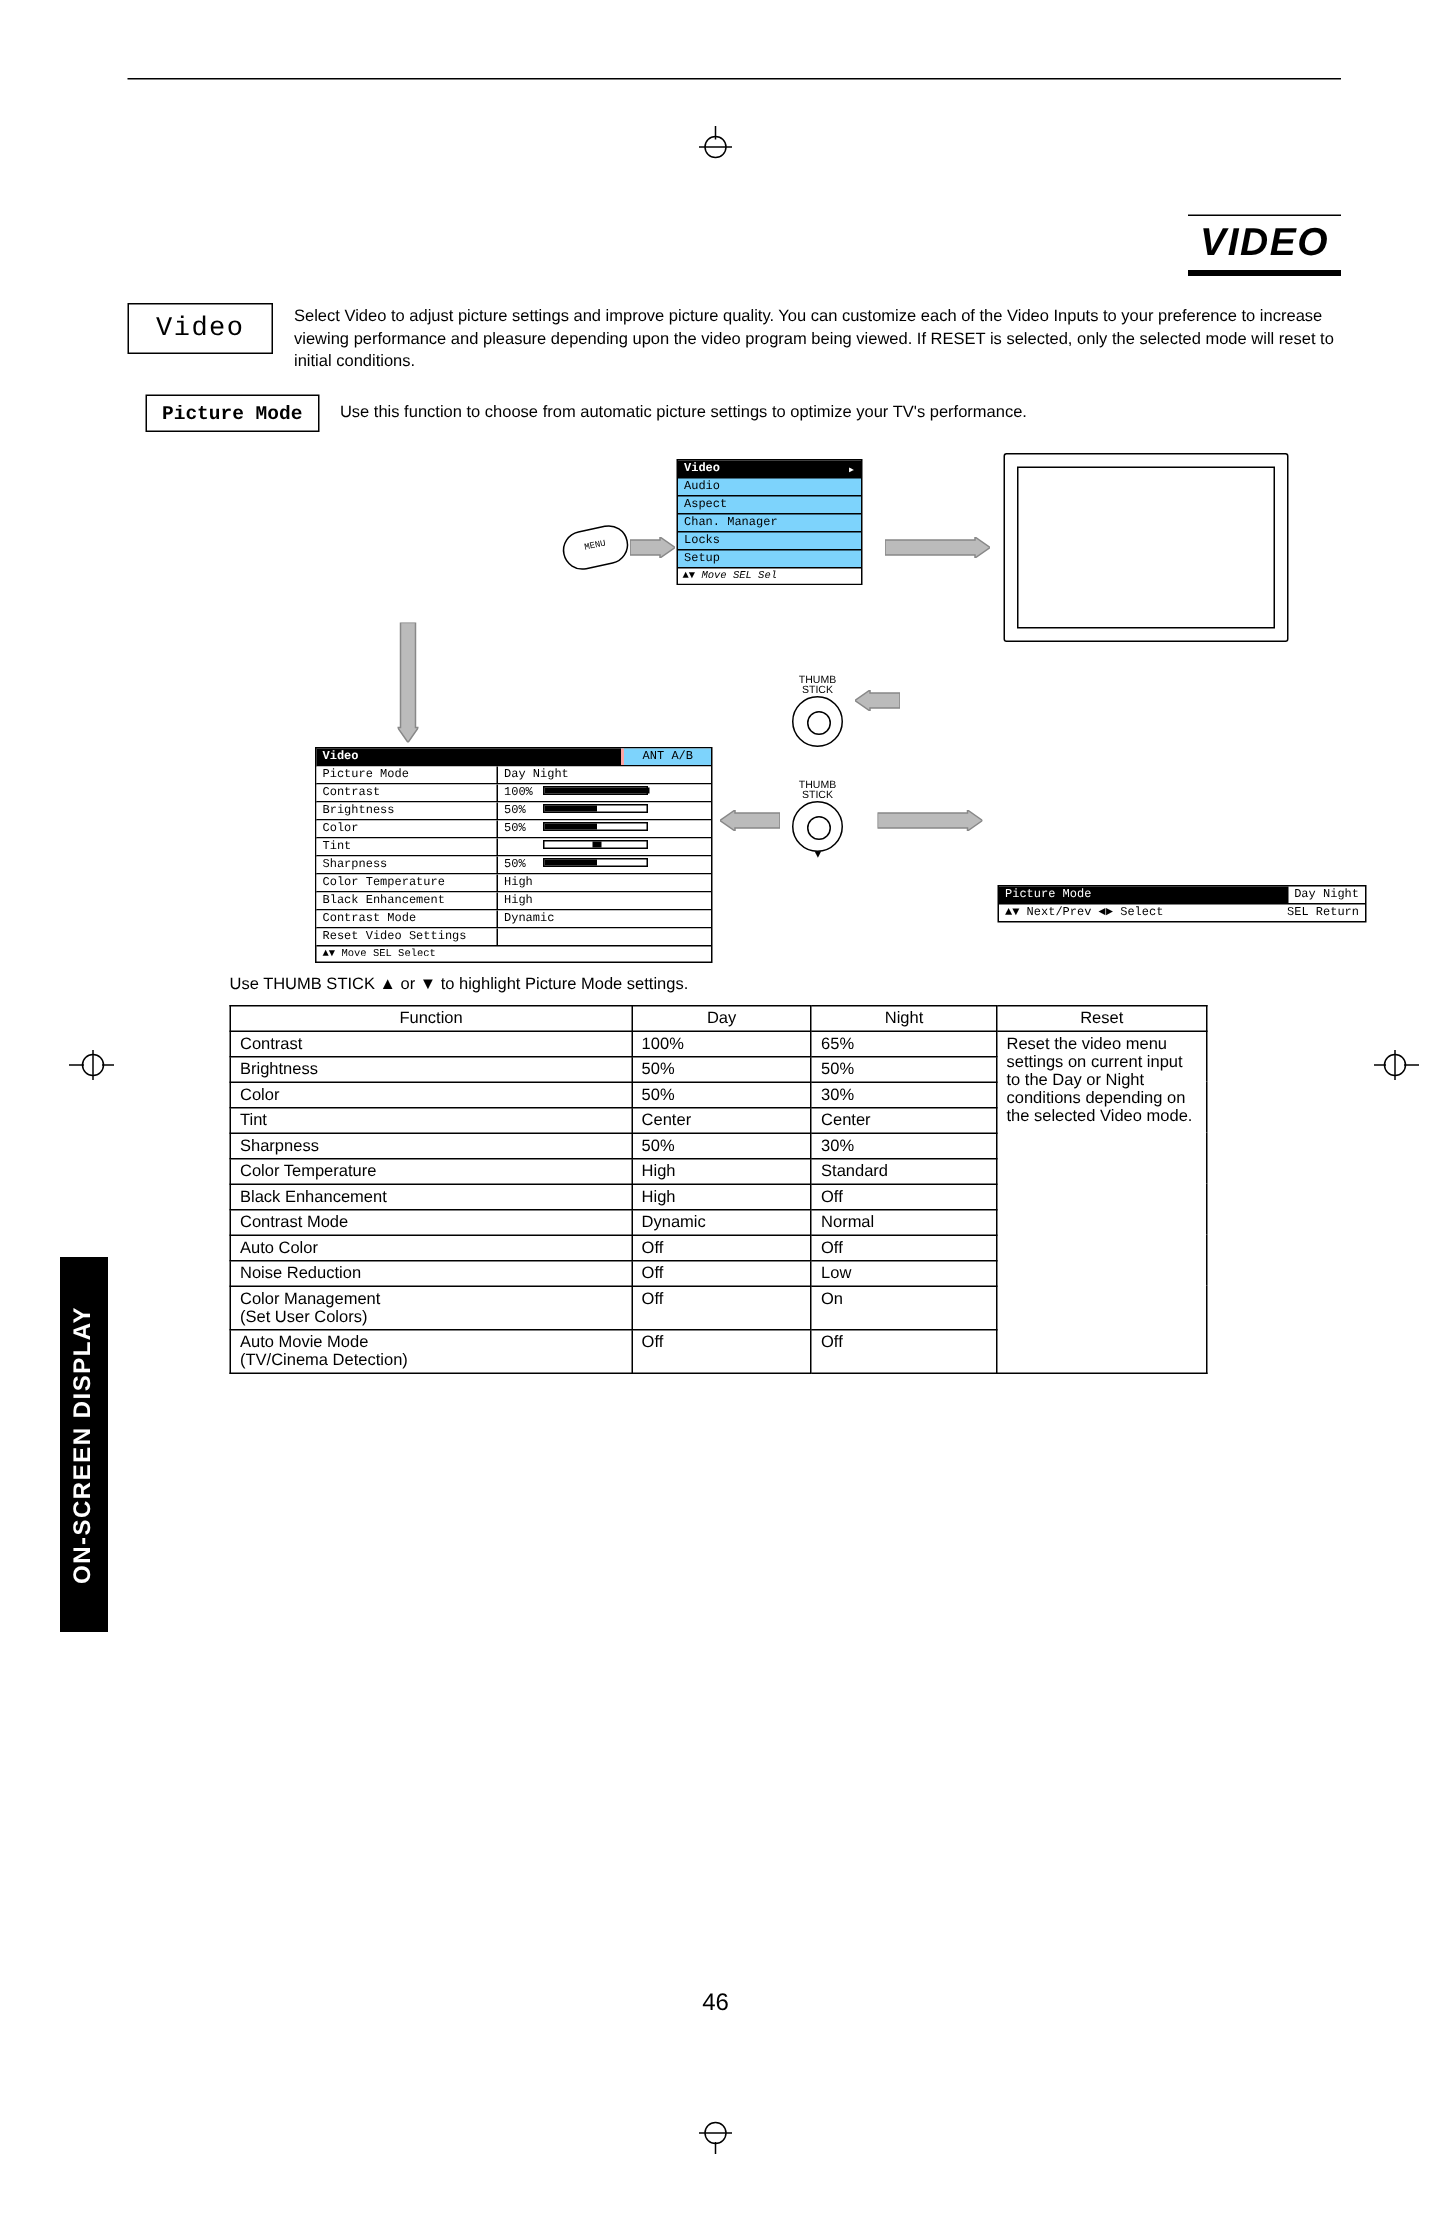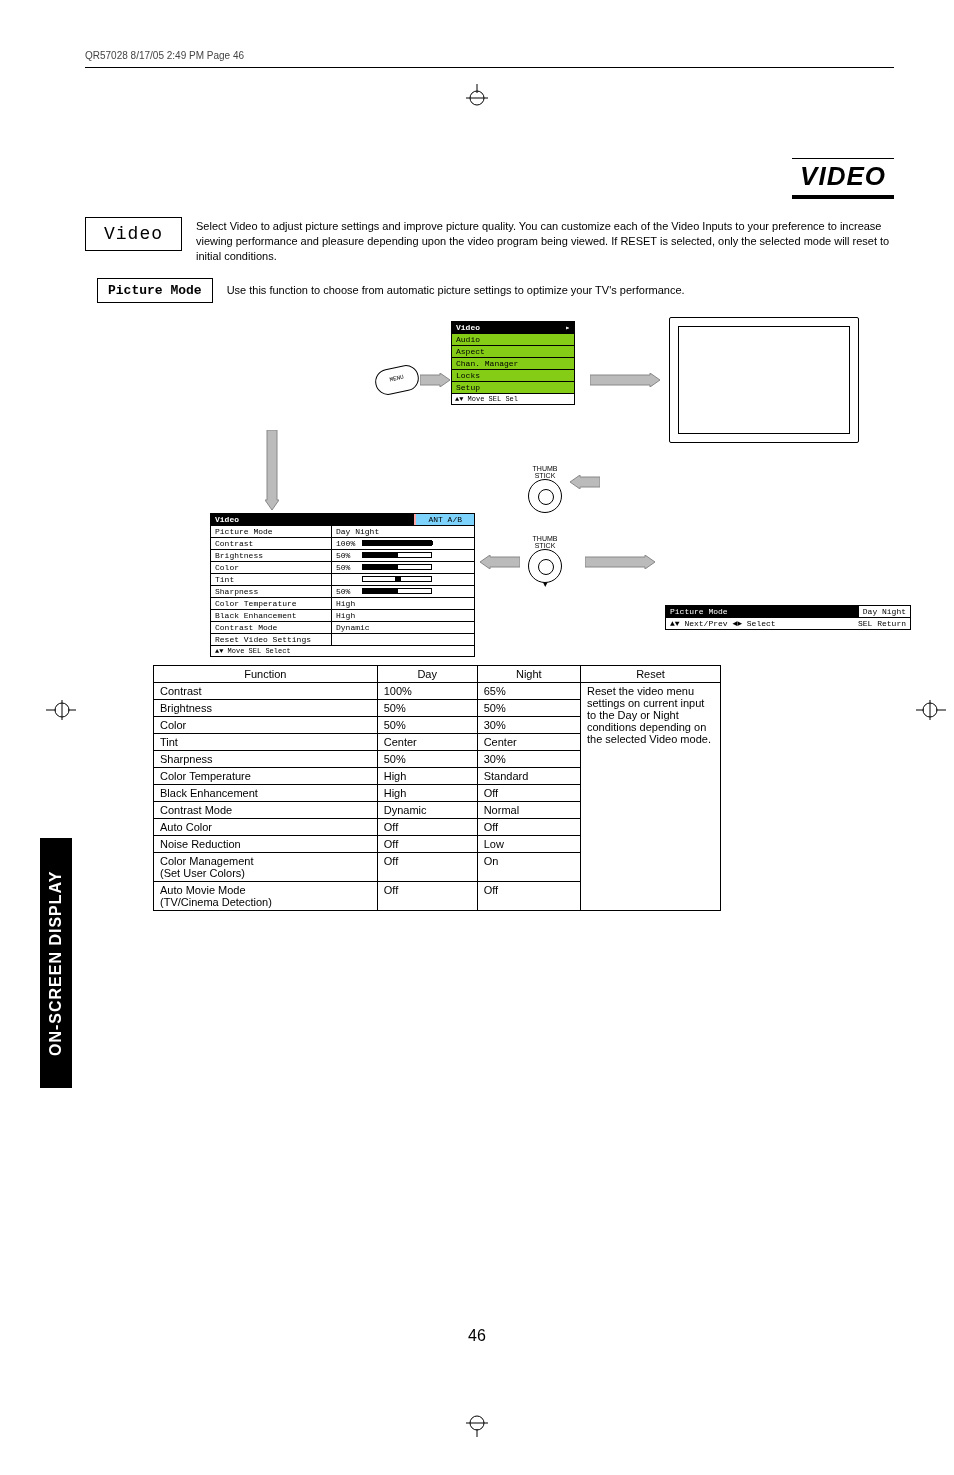--- a/index.html
+++ b/index.html
@@ -94,24 +94,24 @@
     left: 366px; top: 6px;
     width: 124px;
     font-family: "Courier New", monospace;
     font-size: 8px;
     border: 1px solid #000;
     background:#fff;
   }
   .menu-box-small .mrow {
     border-top:1px solid #000;
     padding:1px 4px;
-    background:#84cc16;
+    background:#7dd3fc;
   }
   .menu-box-small .mrow.first { border-top:none; background:#000; color:#fff; font-weight:bold; }
-  .menu-box-small .nav { font-size:7px; padding:1px 3px; background:#fff; }
+  .menu-box-small .nav { font-size:7px; padding:1px 3px; background:#fff;font-style:italic; }
   .menu-box-small .tri { float:right; }
 
   .tv-frame {
     position:absolute; border:1px solid #000;
     background:#fff;
   }
   .tv-frame.big { left:584px; top:2px; width:190px; height:126px; border-radius:2px; }
   .tv-frame.big:after { content:""; position:absolute; left:8px; right:8px; top:8px; bottom:8px; border:1px solid #000; }
 
   .menu-btn {
@@ -167,21 +167,21 @@
   .pm-strip .row2 { display:flex; border-top:1px solid #000; }
   .pm-strip .row2 .l { flex:1; padding:1px 4px; }
   .pm-strip .row2 .r { padding:1px 4px; }
 
   .instr { font-size:11px; margin:6px 0 8px 68px; }
 
   table.settings {
     border-collapse: collapse;
     font-size: 11px;
     margin-left: 68px;
-    width: 568px;
+    width: 652px;
   }
   table.settings th, table.settings td {
     border: 1px solid #000;
     padding: 2px 6px;
     text-align: left;
     vertical-align: top;
   }
   table.settings th { font-weight:normal; text-align:center; }
 
   .exit-note { font-size:11px; margin:14px 0 0 30px; }
@@ -205,21 +205,20 @@
     bottom:130px;
     font-size:16px;
   }
 
   .arrow-svg { position:absolute; }
 </style>
 </head>
 <body>
 
 <div class="page">
-  <div class="header-print">QR57028  8/17/05  2:49 PM  Page 46</div>
   <hr class="hr-thin">
 
   <div class="crop-mark crop-top">
     <svg width="40" height="24">
         <circle cx="20" cy="14" r="7" fill="none" stroke="#000"></circle>
         <line x1="20" y1="0" x2="20" y2="9" stroke="#000"></line>
         <line x1="9" y1="14" x2="31" y2="14" stroke="#000"></line>
       </svg>
   </div>
   <div class="crop-mark crop-mid-l">
@@ -362,20 +361,21 @@
         <div class="l">Picture Mode</div>
         <div class="r">Day  Night</div>
       </div>
       <div class="row2">
         <div class="l">▲▼ Next/Prev ◄► Select</div>
         <div class="r">SEL Return</div>
       </div>
     </div>
   </div>
 
+  <div class="instr">Use THUMB STICK ▲ or ▼ to highlight Picture Mode settings.</div>
 
   <table class="settings">
     <thead>
         <tr>
       <th>Function</th>
       <th>Day</th>
       <th>Night</th>
       <th>Reset</th>
     </tr>
       </thead>

